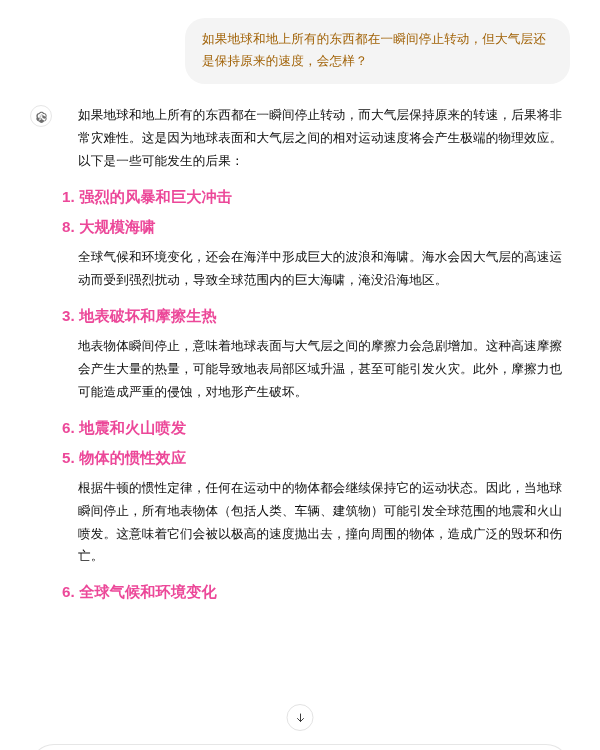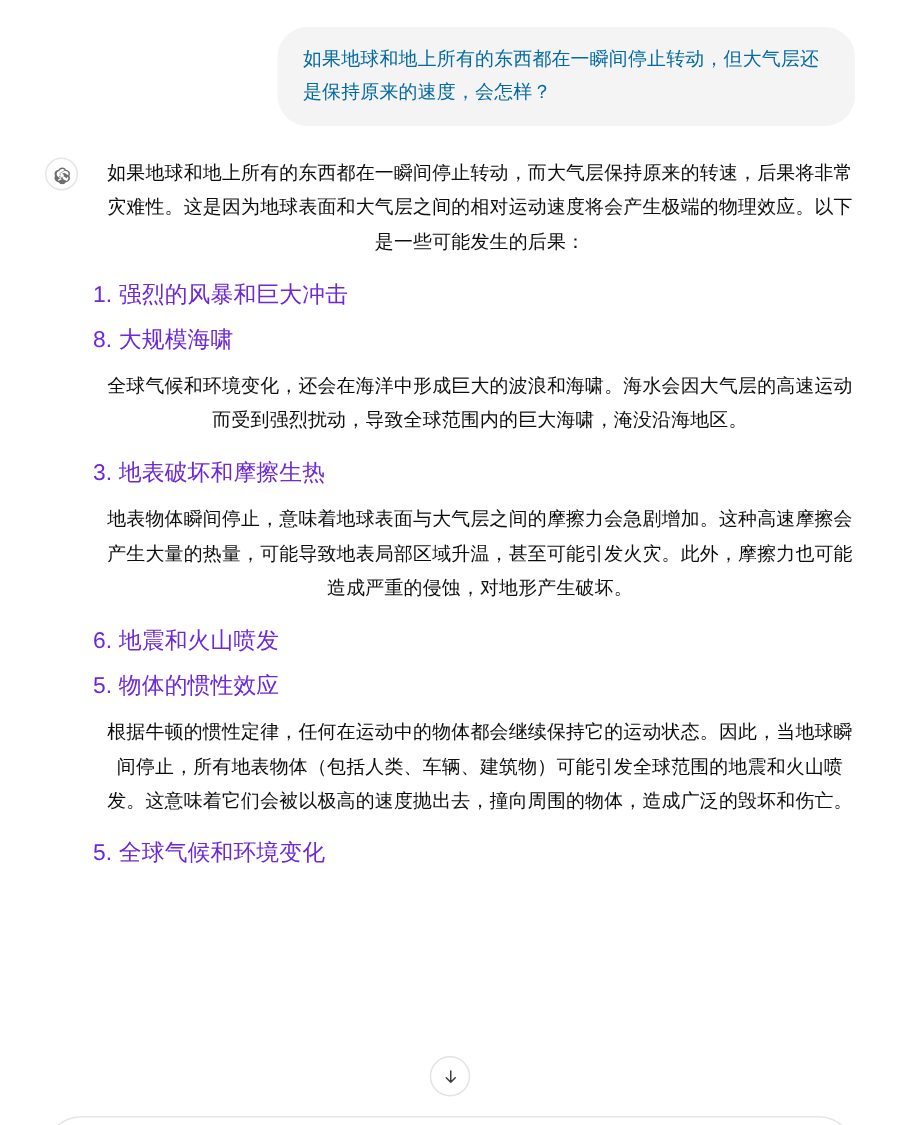--- a/index.html
+++ b/index.html
@@ -25,21 +25,21 @@
   .user-turn {
     display: flex;
     justify-content: flex-end;
     padding: 18px 30px 0 30px;
   }
   .user-bubble {
     max-width: 385px;
     background: #f4f4f4;
     border-radius: 20px;
     padding: 11px 17px 12px 17px;
-    color: #0369a1;
+    color: #a16207;
     font-size: 12.6px;
     line-height: 1.72;
     letter-spacing: 0.15px;
     text-align: left;
     word-break: break-all;
   }
 
   
   .assistant-turn {
     display: flex;
@@ -64,32 +64,31 @@
     flex: 1 1 auto;
     padding-left: 10px;
     color: #0d0d0d;
     min-width: 0;
   }
 
   .md-p {
     font-size: 12.6px;
     line-height: 1.82;
     letter-spacing: 0.15px;
-    margin: 0 0 13px 4px;
+    margin: 0 0 13px 16px;
     color: #0d0d0d;
     word-break: break-all;
-    text-align: center;
   }
   .md-h3 {
     font-size: 15.2px;
-    font-weight: 400;
+    font-weight: 700;
     line-height: 1.45;
     letter-spacing: 0.1px;
     margin: 12px 0 8px 0;
-    color: #6d28d9;
+    color: #ec4899;
   }
   .md-h3:first-child { margin-top: 0; }
   .section + .section { margin-top: 0; }
 
   
   .scroll-down-btn {
     position: absolute;
     left: 50%;
     transform: translateX(-50%);
     top: 704px;
@@ -160,21 +159,21 @@
       <div class="section">
         <h3 class="md-h3">6. 地震和火山喷发</h3>
       </div>
 
       <div class="section">
         <h3 class="md-h3">5. 物体的惯性效应</h3>
         <p class="md-p">根据牛顿的惯性定律，任何在运动中的物体都会继续保持它的运动状态。因此，当地球瞬间停止，所有地表物体（包括人类、车辆、建筑物）可能引发全球范围的地震和火山喷发。这意味着它们会被以极高的速度抛出去，撞向周围的物体，造成广泛的毁坏和伤亡。</p>
       </div>
 
       <div class="section">
-        <h3 class="md-h3">5. 全球气候和环境变化</h3>
+        <h3 class="md-h3">6. 全球气候和环境变化</h3>
 
       </div>
 
     </div>
   </div>
 
   <div class="scroll-down-btn">
     <span>
       <svg width="12" height="12" viewBox="0 0 24 24" fill="none" aria-hidden="true">
         <path d="M12 4v15M12 19l-6-6M12 19l6-6" stroke="#3c3c3c" stroke-width="2" stroke-linecap="round" stroke-linejoin="round"></path>

